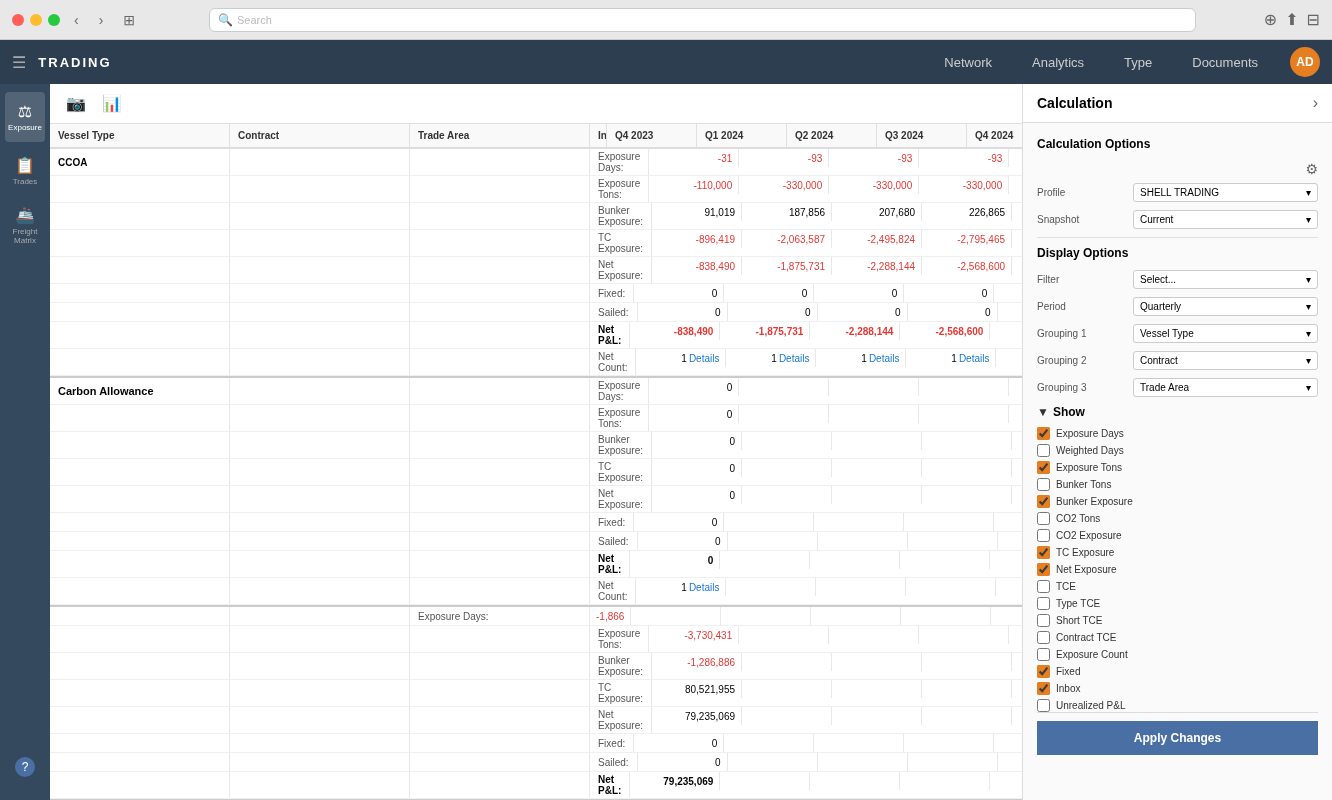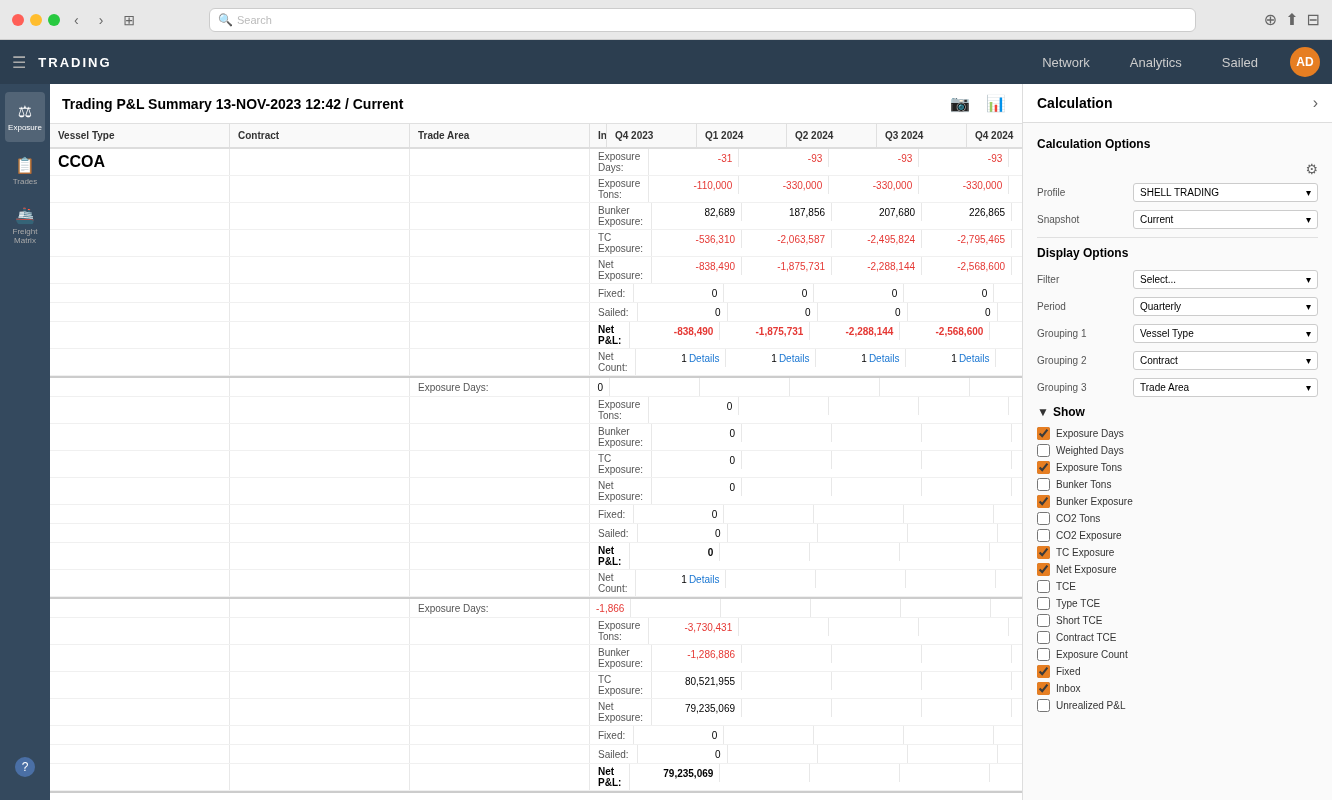--- a/index.html
+++ b/index.html
@@ -98,21 +98,22 @@
 </div>
 
 <div class="app">
 
   <div class="top-nav">
     <span class="top-nav-menu-icon">☰</span>
     <span class="app-title">TRADING</span>
     <div class="nav-items">
       <div class="nav-item">Network</div>
       <div class="nav-item">Analytics</div>
-      <div class="nav-item">Sailed</div>
+      <div class="nav-item">Type</div>
+      <div class="nav-item">Documents</div>
     </div>
     <div class="nav-user">AD</div>
   </div>
 
   <div class="main-area">
 
     <div class="left-sidebar">
       <div class="sidebar-item active">
         <span class="sidebar-item-icon">⚖</span>
         <span class="sidebar-item-label">Exposure</span>
@@ -128,21 +129,20 @@
       <div class="sidebar-bottom">
         <div class="sidebar-item">
           <span class="sidebar-item-icon" style="width:20px;height:20px;border-radius:50%;background:#4a6fa5;color:white;display:flex;align-items:center;justify-content:center;font-size:12px;">?</span>
         </div>
       </div>
     </div>
 
     <div class="content">
 
       <div class="content-header">
-        <span class="content-title">Trading P&amp;L Summary 13-NOV-2023 12:42 / Current</span>
         <button class="header-btn">📷</button>
         <button class="header-btn">📊</button>
       </div>
 
       <div class="col-headers">
         <div class="col-header">Vessel Type</div>
         <div class="col-header">Contract</div>
         <div class="col-header">Trade Area</div>
         <div class="col-header">Index</div>
         <div class="col-header">Q4 2023</div>
@@ -150,21 +150,21 @@
         <div class="col-header">Q2 2024</div>
         <div class="col-header">Q3 2024</div>
         <div class="col-header">Q4 2024</div>
 
       </div>
 
       <div class="table-scroll">
         <div class="table-body" id="table-body">
         <div class="row-group">
               <div style="display: grid; grid-template-columns: 180px 180px 180px 1fr 90px 90px 90px 90px 90px 90px; border-bottom: 1px solid rgb(240, 240, 240);">
-                <div style="padding: 2px 8px; border-right: 1px solid rgb(232, 232, 232); font-weight: 600; font-size: 16px; display: flex; align-items: center;">CCOA</div>
+                <div style="padding: 2px 8px; border-right: 1px solid rgb(232, 232, 232); font-weight: 600; font-size: 10px; display: flex; align-items: center;">CCOA</div>
                 <div style="padding: 2px 8px; border-right: 1px solid rgb(232, 232, 232); font-size: 11px; display: flex; align-items: center;"></div>
                 <div style="padding: 2px 8px; border-right: 1px solid rgb(232, 232, 232); font-size: 11px; display: flex; align-items: center;"></div>
                 <div style="padding: 2px 8px; border-right: 1px solid rgb(232, 232, 232); font-size: 10px; display: flex; align-items: center;">
                   <span style="color: rgb(85, 85, 85);">Exposure Days:</span>
                 </div>
                 <div style="padding: 0px 6px; text-align: right; font-size: 10px; height: 18px; display: flex; align-items: center; justify-content: flex-end; border-right: 1px solid rgb(232, 232, 232); color: rgb(229, 57, 53);">-31</div>
                 <div style="padding: 0px 6px; text-align: right; font-size: 10px; height: 18px; display: flex; align-items: center; justify-content: flex-end; border-right: 1px solid rgb(232, 232, 232); color: rgb(229, 57, 53);">-93</div>
                 <div style="padding: 0px 6px; text-align: right; font-size: 10px; height: 18px; display: flex; align-items: center; justify-content: flex-end; border-right: 1px solid rgb(232, 232, 232); color: rgb(229, 57, 53);">-93</div>
                 <div style="padding: 0px 6px; text-align: right; font-size: 10px; height: 18px; display: flex; align-items: center; justify-content: flex-end; border-right: 1px solid rgb(232, 232, 232); color: rgb(229, 57, 53);">-93</div>
                 <div style="padding: 0px 6px; text-align: right; font-size: 10px; height: 18px; display: flex; align-items: center; justify-content: flex-end; border-right: 1px solid rgb(232, 232, 232);"></div>
@@ -182,34 +182,34 @@
                 <div style="padding: 0px 6px; text-align: right; font-size: 10px; height: 18px; display: flex; align-items: center; justify-content: flex-end; border-right: 1px solid rgb(232, 232, 232); color: rgb(229, 57, 53);">-330,000</div>
                 <div style="padding: 0px 6px; text-align: right; font-size: 10px; height: 18px; display: flex; align-items: center; justify-content: flex-end; border-right: 1px solid rgb(232, 232, 232);"></div>
               </div>
               <div style="display: grid; grid-template-columns: 180px 180px 180px 1fr 90px 90px 90px 90px 90px 90px; border-bottom: 1px solid rgb(240, 240, 240);">
                 <div style="padding: 2px 8px; border-right: 1px solid rgb(232, 232, 232); font-weight: 600; font-size: 11px; display: flex; align-items: center;"></div>
                 <div style="padding: 2px 8px; border-right: 1px solid rgb(232, 232, 232); font-size: 11px; display: flex; align-items: center;"></div>
                 <div style="padding: 2px 8px; border-right: 1px solid rgb(232, 232, 232); font-size: 11px; display: flex; align-items: center;"></div>
                 <div style="padding: 2px 8px; border-right: 1px solid rgb(232, 232, 232); font-size: 10px; display: flex; align-items: center;">
                   <span style="color: rgb(85, 85, 85);">Bunker Exposure:</span>
                 </div>
-                <div style="padding: 0px 6px; text-align: right; font-size: 10px; height: 18px; display: flex; align-items: center; justify-content: flex-end; border-right: 1px solid rgb(232, 232, 232);">82,689</div>
+                <div style="padding: 0px 6px; text-align: right; font-size: 10px; height: 18px; display: flex; align-items: center; justify-content: flex-end; border-right: 1px solid rgb(232, 232, 232);">91,019</div>
                 <div style="padding: 0px 6px; text-align: right; font-size: 10px; height: 18px; display: flex; align-items: center; justify-content: flex-end; border-right: 1px solid rgb(232, 232, 232);">187,856</div>
                 <div style="padding: 0px 6px; text-align: right; font-size: 10px; height: 18px; display: flex; align-items: center; justify-content: flex-end; border-right: 1px solid rgb(232, 232, 232);">207,680</div>
                 <div style="padding: 0px 6px; text-align: right; font-size: 10px; height: 18px; display: flex; align-items: center; justify-content: flex-end; border-right: 1px solid rgb(232, 232, 232);">226,865</div>
                 <div style="padding: 0px 6px; text-align: right; font-size: 10px; height: 18px; display: flex; align-items: center; justify-content: flex-end; border-right: 1px solid rgb(232, 232, 232);"></div>
               </div>
               <div style="display: grid; grid-template-columns: 180px 180px 180px 1fr 90px 90px 90px 90px 90px 90px; border-bottom: 1px solid rgb(240, 240, 240);">
                 <div style="padding: 2px 8px; border-right: 1px solid rgb(232, 232, 232); font-weight: 600; font-size: 11px; display: flex; align-items: center;"></div>
                 <div style="padding: 2px 8px; border-right: 1px solid rgb(232, 232, 232); font-size: 11px; display: flex; align-items: center;"></div>
                 <div style="padding: 2px 8px; border-right: 1px solid rgb(232, 232, 232); font-size: 11px; display: flex; align-items: center;"></div>
                 <div style="padding: 2px 8px; border-right: 1px solid rgb(232, 232, 232); font-size: 10px; display: flex; align-items: center;">
                   <span style="color: rgb(85, 85, 85);">TC Exposure:</span>
                 </div>
-                <div style="padding: 0px 6px; text-align: right; font-size: 10px; height: 18px; display: flex; align-items: center; justify-content: flex-end; border-right: 1px solid rgb(232, 232, 232); color: rgb(229, 57, 53);">-536,310</div>
+                <div style="padding: 0px 6px; text-align: right; font-size: 10px; height: 18px; display: flex; align-items: center; justify-content: flex-end; border-right: 1px solid rgb(232, 232, 232); color: rgb(229, 57, 53);">-896,419</div>
                 <div style="padding: 0px 6px; text-align: right; font-size: 10px; height: 18px; display: flex; align-items: center; justify-content: flex-end; border-right: 1px solid rgb(232, 232, 232); color: rgb(229, 57, 53);">-2,063,587</div>
                 <div style="padding: 0px 6px; text-align: right; font-size: 10px; height: 18px; display: flex; align-items: center; justify-content: flex-end; border-right: 1px solid rgb(232, 232, 232); color: rgb(229, 57, 53);">-2,495,824</div>
                 <div style="padding: 0px 6px; text-align: right; font-size: 10px; height: 18px; display: flex; align-items: center; justify-content: flex-end; border-right: 1px solid rgb(232, 232, 232); color: rgb(229, 57, 53);">-2,795,465</div>
                 <div style="padding: 0px 6px; text-align: right; font-size: 10px; height: 18px; display: flex; align-items: center; justify-content: flex-end; border-right: 1px solid rgb(232, 232, 232);"></div>
               </div>
               <div style="display: grid; grid-template-columns: 180px 180px 180px 1fr 90px 90px 90px 90px 90px 90px; border-bottom: 1px solid rgb(240, 240, 240);">
                 <div style="padding: 2px 8px; border-right: 1px solid rgb(232, 232, 232); font-weight: 600; font-size: 11px; display: flex; align-items: center;"></div>
                 <div style="padding: 2px 8px; border-right: 1px solid rgb(232, 232, 232); font-size: 11px; display: flex; align-items: center;"></div>
                 <div style="padding: 2px 8px; border-right: 1px solid rgb(232, 232, 232); font-size: 11px; display: flex; align-items: center;"></div>
                 <div style="padding: 2px 8px; border-right: 1px solid rgb(232, 232, 232); font-size: 10px; display: flex; align-items: center;">
@@ -269,20 +269,21 @@
                 </div>
                 <div style="padding: 0px 6px; text-align: right; font-size: 10px; height: 18px; display: flex; align-items: center; justify-content: flex-end; border-right: 1px solid rgb(232, 232, 232);">1 <a href="#" class="details-link">Details</a></div>
                 <div style="padding: 0px 6px; text-align: right; font-size: 10px; height: 18px; display: flex; align-items: center; justify-content: flex-end; border-right: 1px solid rgb(232, 232, 232);">1 <a href="#" class="details-link">Details</a></div>
                 <div style="padding: 0px 6px; text-align: right; font-size: 10px; height: 18px; display: flex; align-items: center; justify-content: flex-end; border-right: 1px solid rgb(232, 232, 232);">1 <a href="#" class="details-link">Details</a></div>
                 <div style="padding: 0px 6px; text-align: right; font-size: 10px; height: 18px; display: flex; align-items: center; justify-content: flex-end; border-right: 1px solid rgb(232, 232, 232);">1 <a href="#" class="details-link">Details</a></div>
                 <div style="padding: 0px 6px; text-align: right; font-size: 10px; height: 18px; display: flex; align-items: center; justify-content: flex-end; border-right: 1px solid rgb(232, 232, 232);"></div>
               </div>
             </div>
             <div class="row-group">
               <div style="display: grid; grid-template-columns: 180px 180px 180px 1fr 90px 90px 90px 90px 90px 90px; border-bottom: 1px solid rgb(240, 240, 240);">
+                <div style="padding: 2px 8px; border-right: 1px solid rgb(232, 232, 232); font-weight: 600; font-size: 11px; display: flex; align-items: center;">Carbon Allowance</div>
                 <div style="padding: 2px 8px; border-right: 1px solid rgb(232, 232, 232); font-size: 11px; display: flex; align-items: center;"></div>
                 <div style="padding: 2px 8px; border-right: 1px solid rgb(232, 232, 232); font-size: 11px; display: flex; align-items: center;"></div>
                 <div style="padding: 2px 8px; border-right: 1px solid rgb(232, 232, 232); font-size: 10px; display: flex; align-items: center;">
                   <span style="color: rgb(85, 85, 85);">Exposure Days:</span>
                 </div>
                 <div style="padding: 0px 6px; text-align: right; font-size: 10px; height: 18px; display: flex; align-items: center; justify-content: flex-end; border-right: 1px solid rgb(232, 232, 232);">0</div>
                 <div style="padding: 0px 6px; text-align: right; font-size: 10px; height: 18px; display: flex; align-items: center; justify-content: flex-end; border-right: 1px solid rgb(232, 232, 232);"></div>
                 <div style="padding: 0px 6px; text-align: right; font-size: 10px; height: 18px; display: flex; align-items: center; justify-content: flex-end; border-right: 1px solid rgb(232, 232, 232);"></div>
                 <div style="padding: 0px 6px; text-align: right; font-size: 10px; height: 18px; display: flex; align-items: center; justify-content: flex-end; border-right: 1px solid rgb(232, 232, 232);"></div>
                 <div style="padding: 0px 6px; text-align: right; font-size: 10px; height: 18px; display: flex; align-items: center; justify-content: flex-end; border-right: 1px solid rgb(232, 232, 232);"></div>
@@ -637,16 +638,19 @@
             <div class="checkbox-row">
               <input type="checkbox" checked="" style="">
               <span>Inbox</span>
             </div>
             <div class="checkbox-row">
               <input type="checkbox" style="">
               <span>Unrealized P&amp;L</span>
             </div>
           </div>
 
+        <div class="apply-footer">
+          <button class="apply-btn">Apply Changes</button>
+        </div>
       </div>
     </div>
   </div>
 </div>
 
 </body></html>

